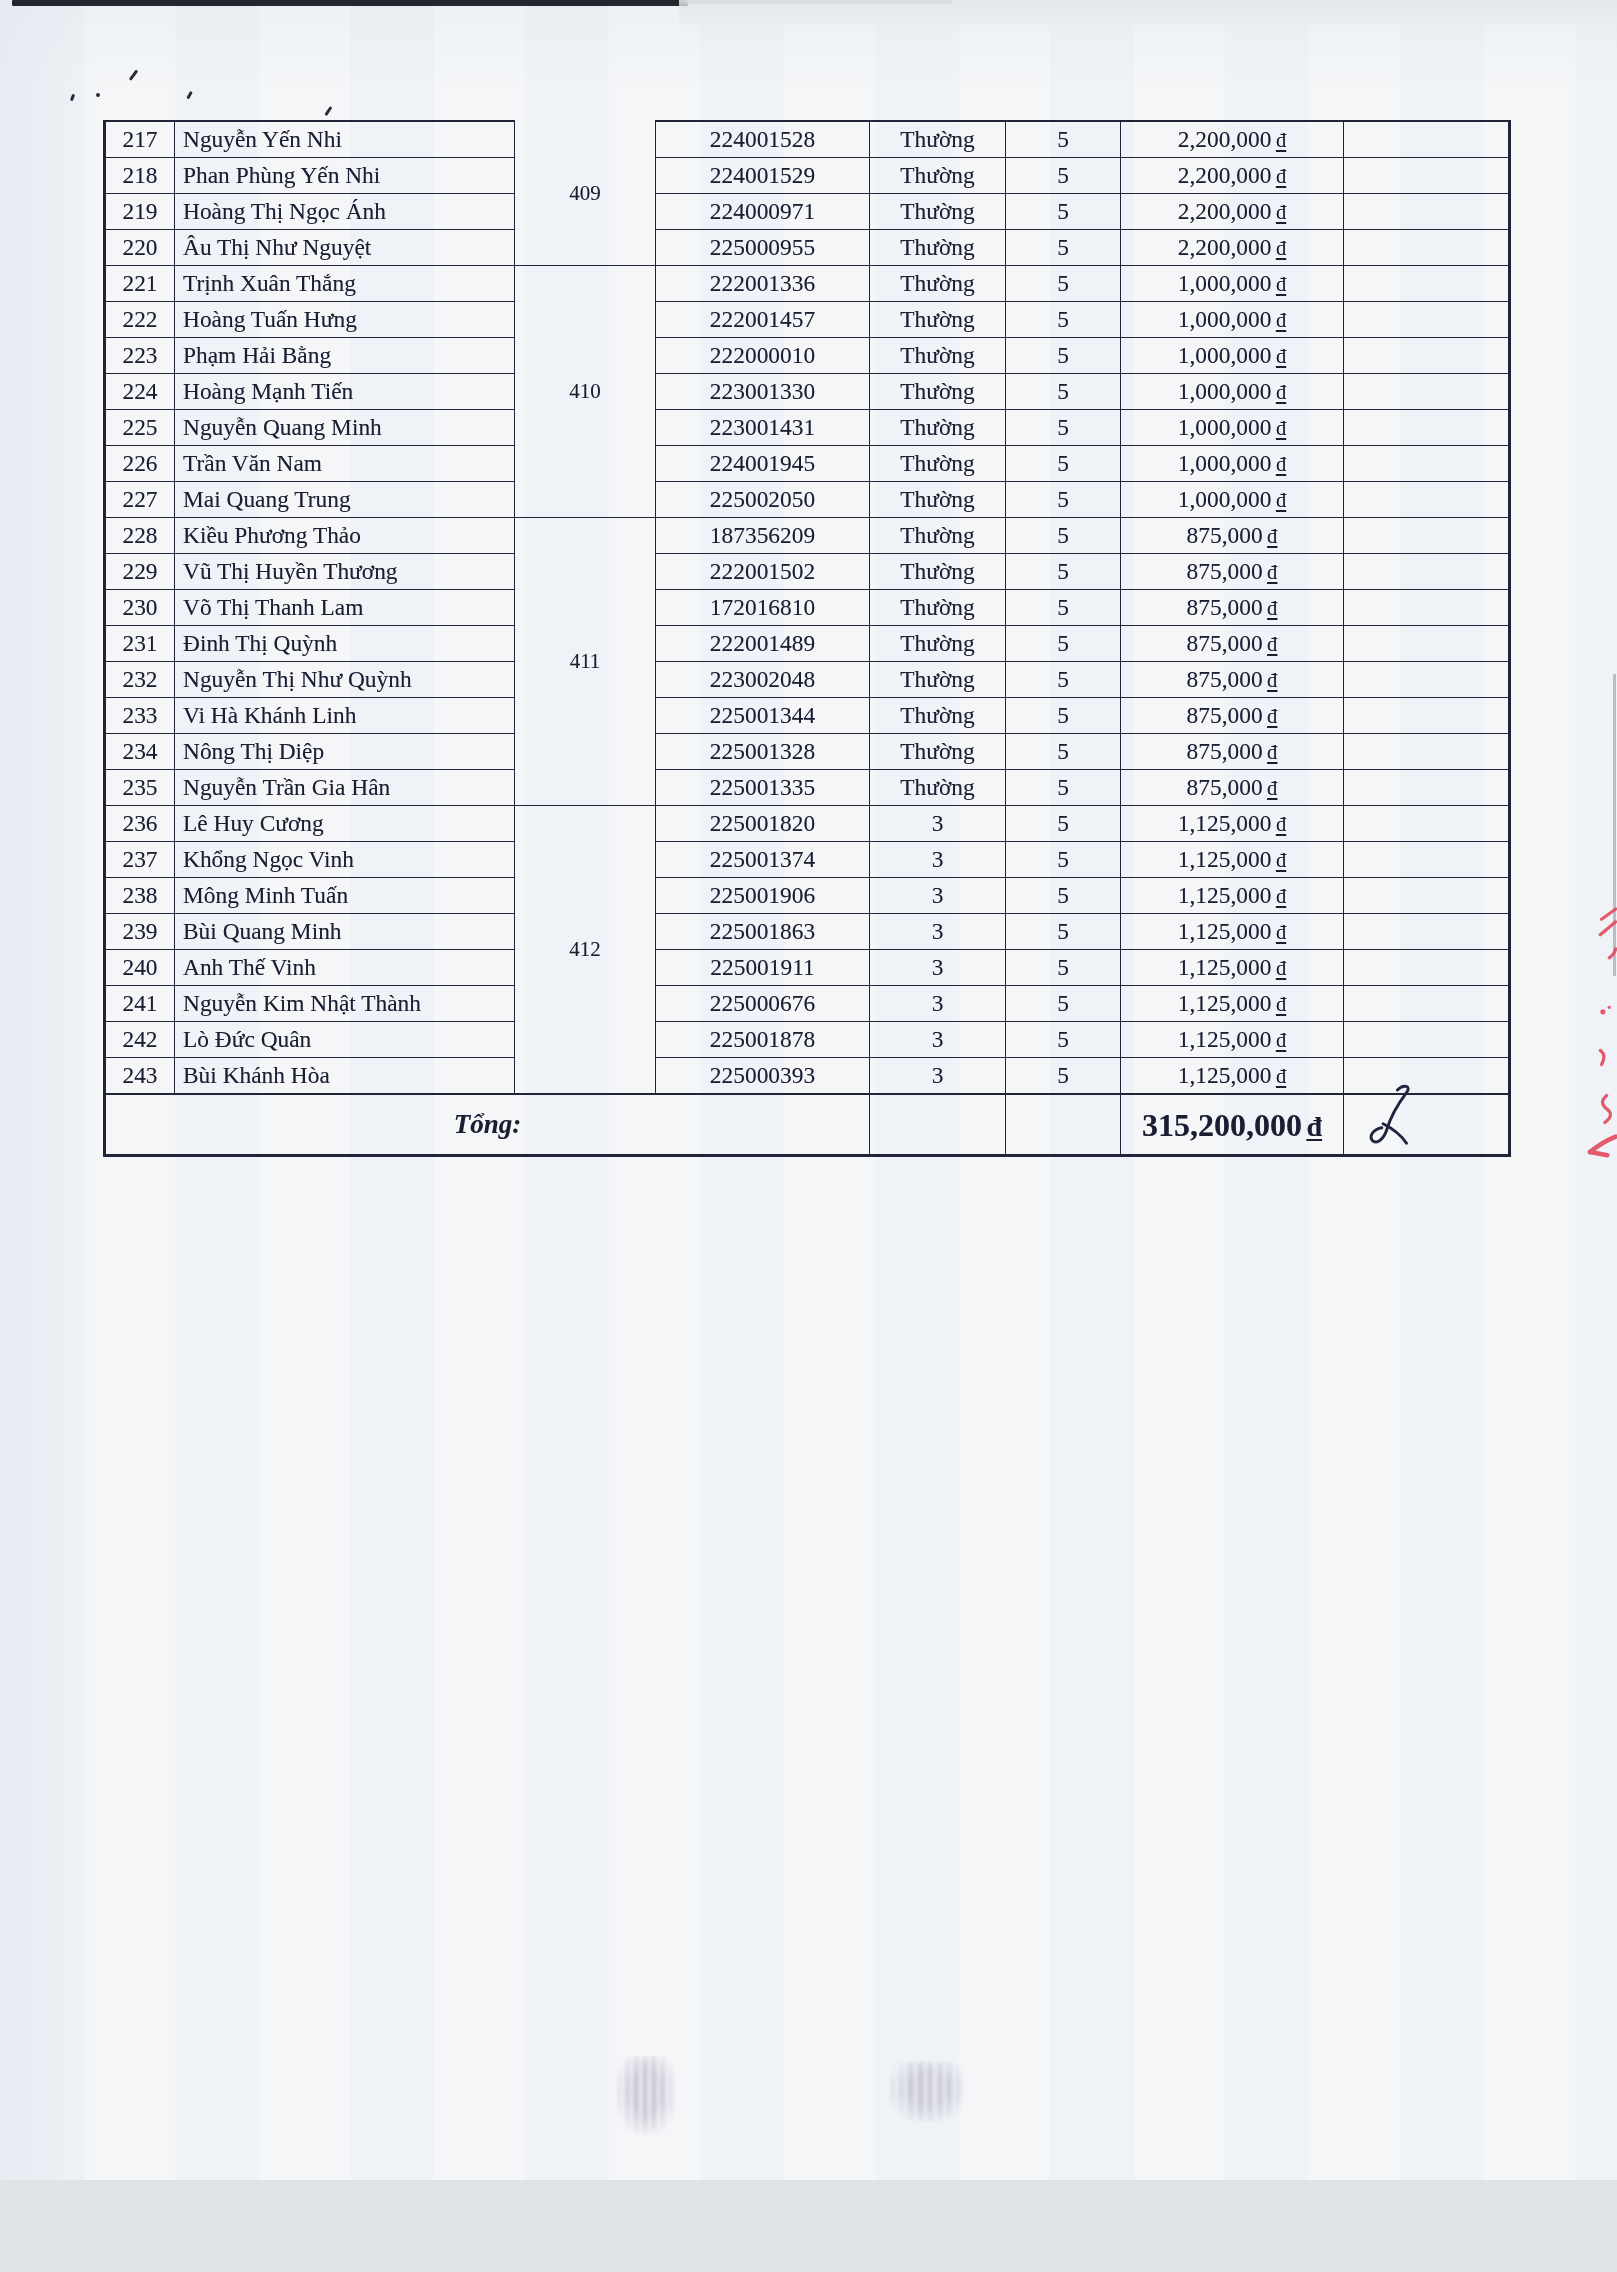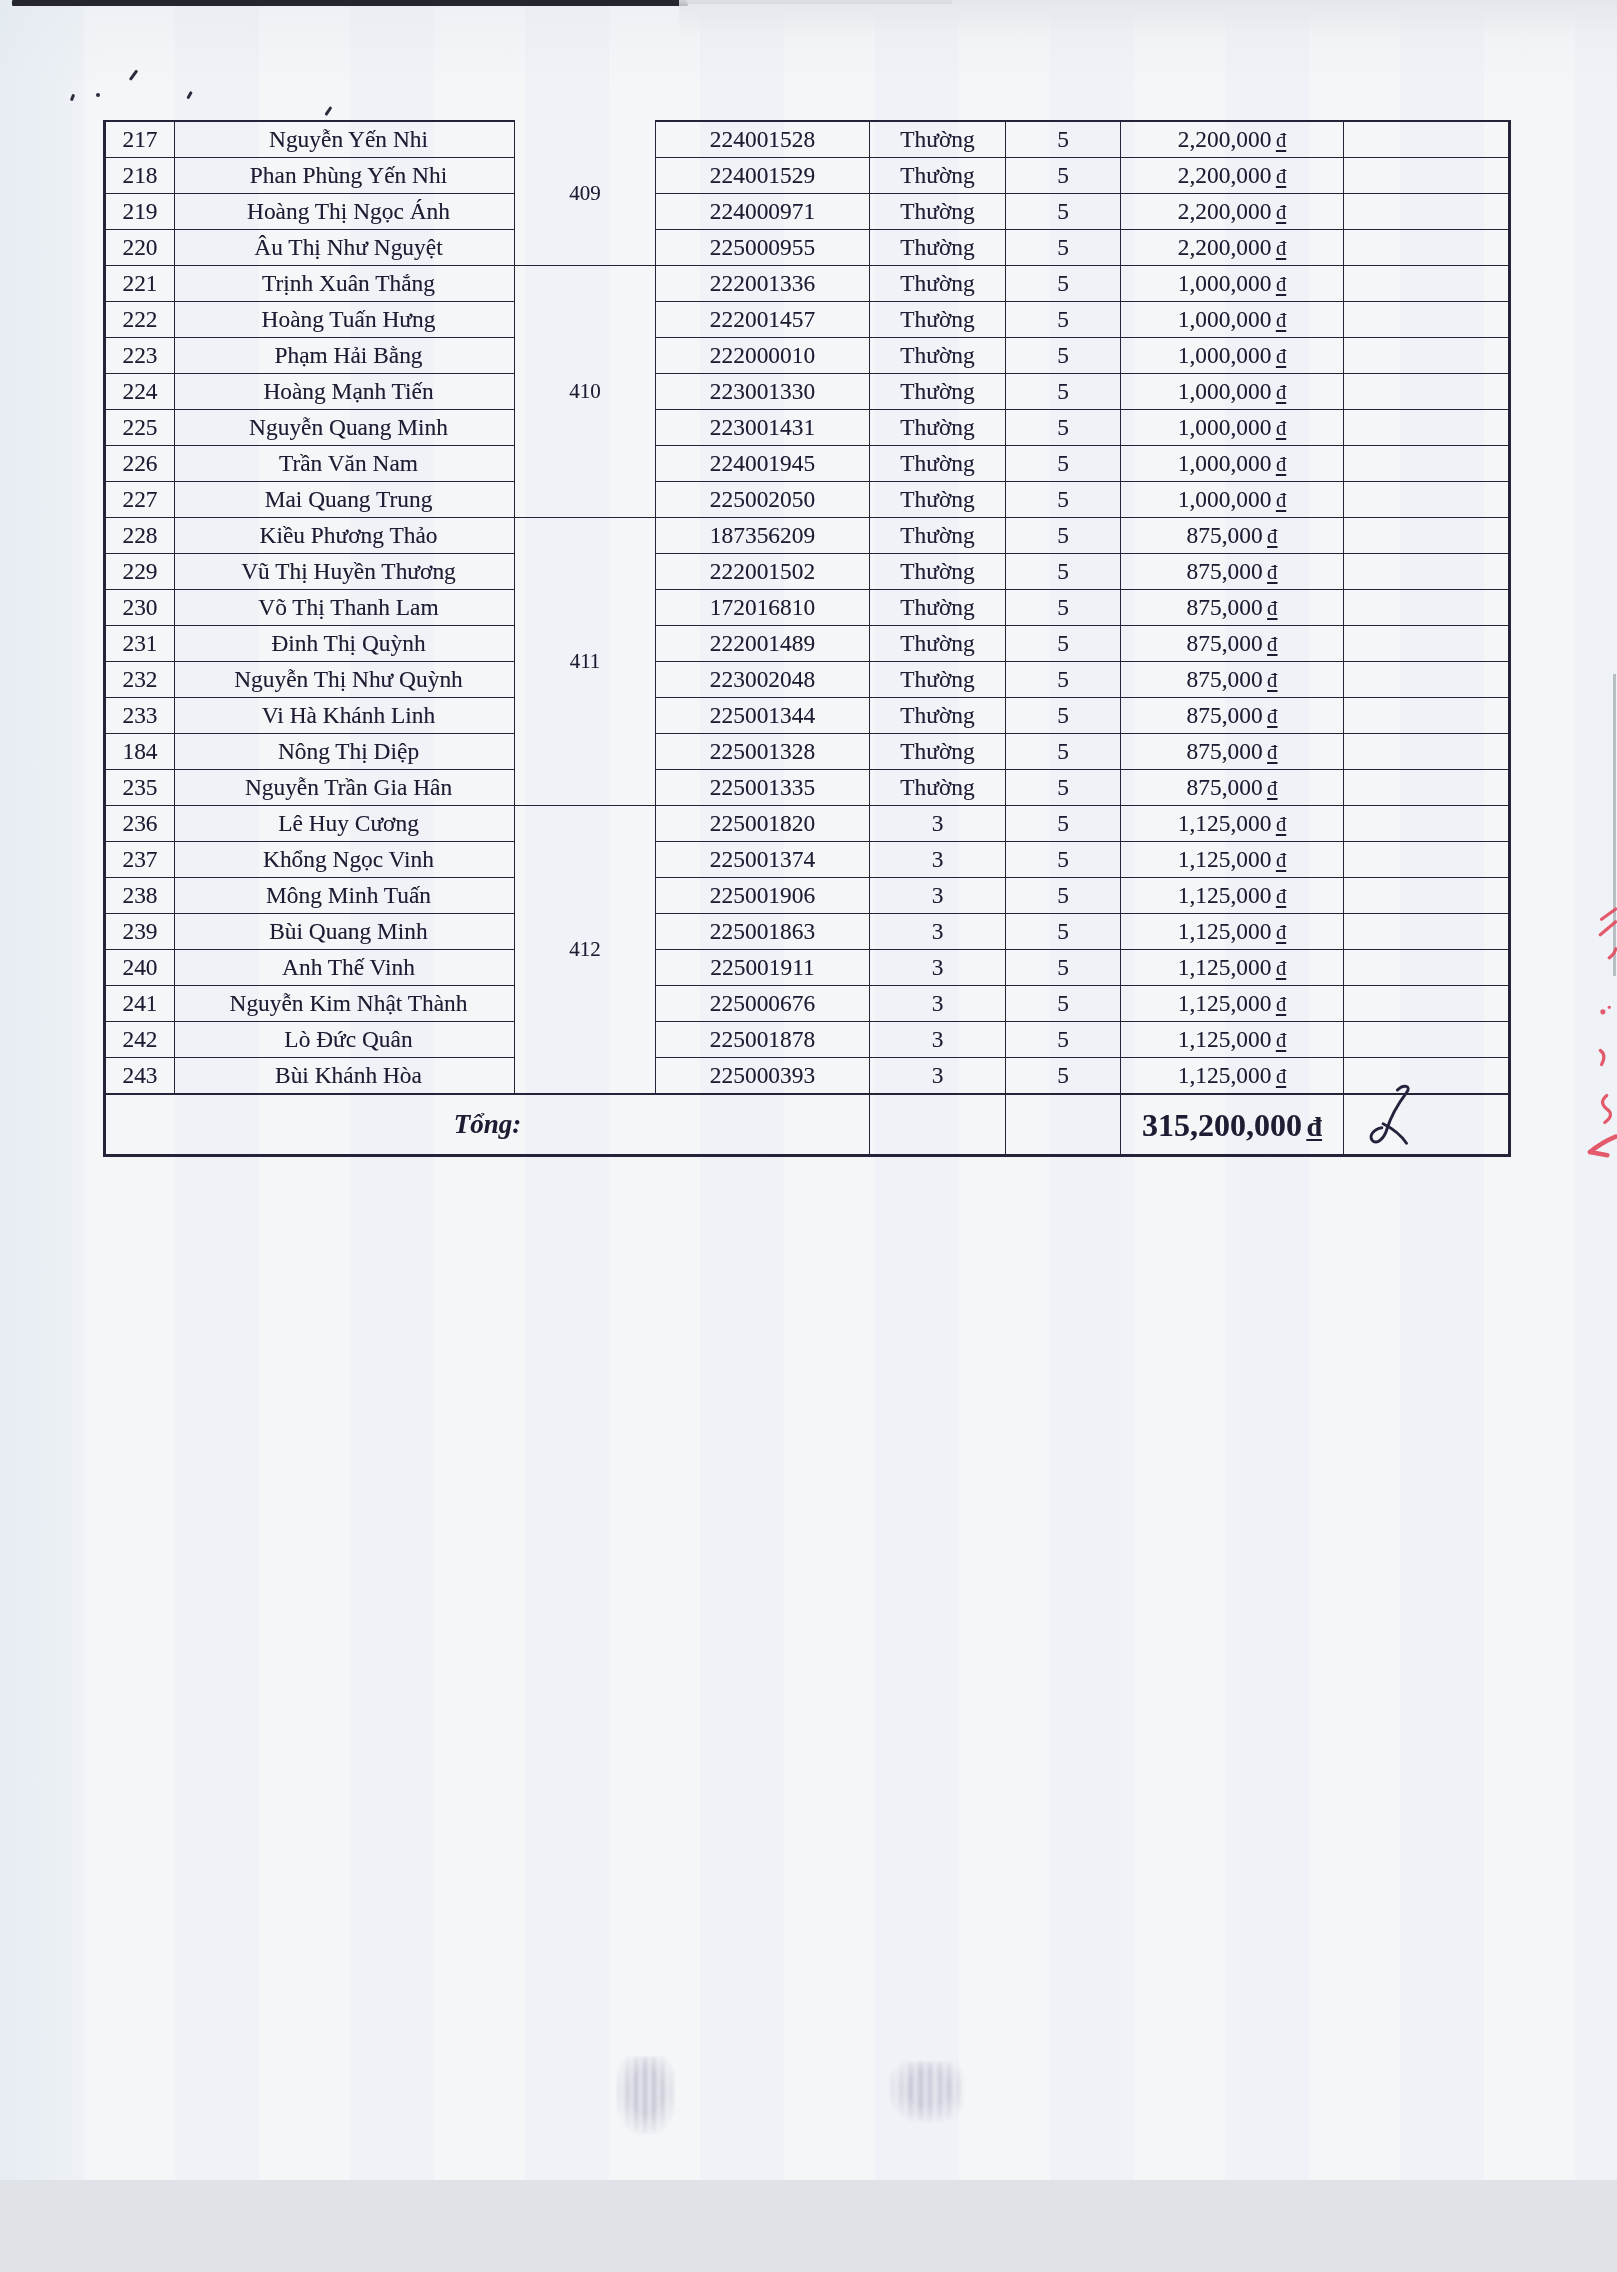--- a/index.html
+++ b/index.html
@@ -22,21 +22,21 @@
     border-collapse:collapse;table-layout:fixed;
   }
   .roster td{
     border:1.9px solid #23233a;height:35px;padding:0;
     text-align:center;font-size:23.4px;line-height:1;white-space:nowrap;overflow:hidden;
     color:#1c1c32;text-shadow:0 0 0.6px rgba(28,28,55,.35);
   }
   .roster tbody tr:first-child td{border-top:2.6px solid #23233a;}
   .roster td.c-no{border-left:3.2px solid #23233a;}
   .roster td.c-empty{border-right:3.2px solid #23233a;}
-  .roster td.c-name{text-align:center;padding-left:8px;}
+  .roster td.c-name{text-align:left;padding-left:8px;}
   .roster td.c-group{font-size:21px;}
   .roster td.c-group.cut-top{border-top:none;}
   .roster tr.total-row td{height:44px;border-bottom:3.2px solid #23233a;}
   .roster td.c-total-label{font-weight:bold;font-style:italic;font-size:27px;border-left:3.2px solid #23233a;border-radius:8px;}
   .roster td.c-amount-total{font-weight:bold;font-size:32px;}
   .dong{text-decoration:underline;text-underline-offset:3.2px;font-size:.88em;margin-left:4.5px;}
   .roster td.c-sign{overflow:visible;text-align:left;padding-left:17px;}
 
   
   .artifact{position:absolute;pointer-events:none;}
@@ -301,21 +301,21 @@
       <td class="c-name">Vi Hà Khánh Linh</td>
       <td class="c-id">225001344</td>
       <td class="c-type">Thường</td>
       <td class="c-qty">5</td>
       <td class="c-amount">
         <span>875,000</span><span class="dong">đ</span>
       </td>
       <td class="c-empty"></td>
     </tr>
         <tr>
-      <td class="c-no">184</td>
+      <td class="c-no">234</td>
       <td class="c-name">Nông Thị Diệp</td>
       <td class="c-id">225001328</td>
       <td class="c-type">Thường</td>
       <td class="c-qty">5</td>
       <td class="c-amount">
         <span>875,000</span><span class="dong">đ</span>
       </td>
       <td class="c-empty"></td>
     </tr>
         <tr>

